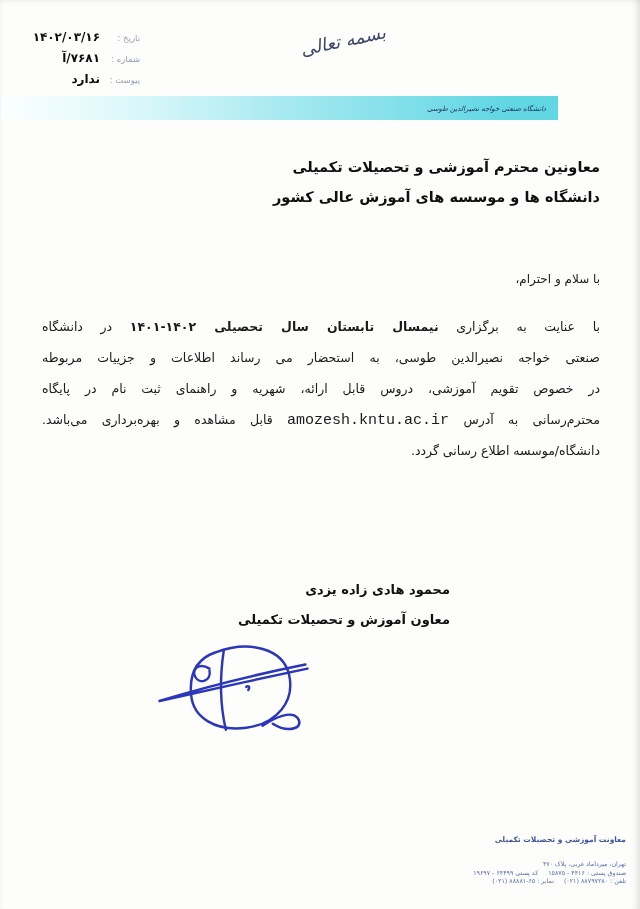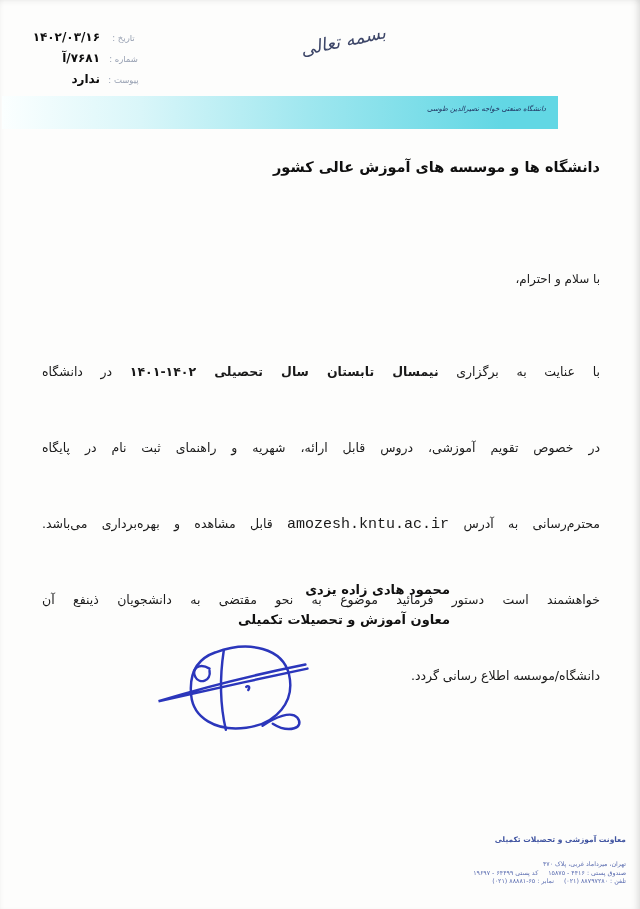--- a/index.html
+++ b/index.html
@@ -7,49 +7,49 @@
     position:relative;
     width:640px;height:909px;
     background:#fdfdfc;
     overflow:hidden;
     font-family:"DejaVu Sans",sans-serif;
     box-shadow:inset -7px 0 7px -5px rgba(0,0,0,.14), inset 0 5px 6px -4px rgba(0,0,0,.07), inset 4px 0 5px -4px rgba(0,0,0,.05);
   }
   
   .meta{position:absolute;top:30px;left:30px;width:110px;direction:rtl;}
   .meta-row{display:flex;gap:7px;align-items:baseline;margin-bottom:7px;}
-  .meta-label{font-size:8.5px;color:#97a0b2;width:33px;flex:none;text-align:center;}
+  .meta-label{font-size:8.5px;color:#97a0b2;width:33px;flex:none;}
   .meta-value{font-size:12px;font-weight:bold;color:#0e0e0e;flex:1;text-align:right;}
   
   .besmeleh{
     position:absolute;top:30px;left:288px;width:110px;
     direction:rtl;text-align:center;
     font-size:18px;color:#3d4668;font-style:italic;
     transform:rotate(-12deg);
   }
   
   .logo-wrap{position:absolute;top:12px;left:455px;width:92px;text-align:center;}
   .logo-svg{width:80px;height:76px;display:block;margin:0 auto;}
   .logo-year{font-size:7px;color:#4a5584;letter-spacing:1px;margin-top:1px;}
   
   .band{
-    position:absolute;top:96px;left:2px;width:556px;height:33px;
+    position:absolute;top:96px;left:2px;width:556px;height:24px;
     background:linear-gradient(90deg,#fbffff 0%,#d9f6f9 25%,#9fe7ef 55%,#62d7e4 90%);
     direction:rtl;
   }
   .band-text{
     line-height:26px;padding-right:12px;text-align:right;
     font-size:7px;font-style:italic;color:#1d2a5a;
   }
   
   .addressee{position:absolute;top:152px;right:40px;direction:rtl;text-align:right;
     font-weight:bold;font-size:14.5px;line-height:30px;color:#101010;white-space:nowrap;}
   .salutation{position:absolute;top:272px;right:40px;direction:rtl;font-size:12px;color:#1c1c1c;}
   .body-par{position:absolute;top:311px;right:40px;left:42px;direction:rtl;color:#1a1a1a;}
-  .bline{font-size:12.5px;line-height:31px;height:31px;overflow:hidden;margin-top:45px;}
+  .bline{font-size:12.5px;line-height:31px;height:31px;overflow:hidden;}
   .j{text-align:justify;text-align-last:justify;}
   .last{text-align:right;}
   .url{font-family:Liberation Mono, monospace;font-size:15px;}
   .sig-block{position:absolute;top:575px;left:140px;width:310px;text-align:right;direction:rtl;
     font-weight:bold;font-size:13px;line-height:30px;color:#101010;white-space:nowrap;}
   .signature-svg{position:absolute;top:638px;left:152px;width:164px;height:102px;}
   
   .footer{position:absolute;top:835px;right:14px;direction:rtl;text-align:right;color:#5a6cb0;}
   .f-dept{font-size:7.5px;font-weight:bold;color:#3f53a0;margin-bottom:16px;}
   .f-line{font-size:6.3px;line-height:8.5px;display:flex;justify-content:flex-start;gap:10px;}
@@ -75,34 +75,35 @@
   </div>
 
   <div class="besmeleh">بسمه تعالی</div>
 
 
   <div class="band">
     <div class="band-text">دانشگاه صنعتی خواجه نصیرالدین طوسی</div>
   </div>
 
   <div class="addressee">
+    <div>معاونین محترم آموزشی و تحصیلات تکمیلی</div>
     <div>دانشگاه ها و موسسه های آموزش عالی کشور</div>
   </div>
 
   <div class="salutation">با سلام و احترام،</div>
 
   <div class="body-par">
     <div class="bline j">
       <span>با عنایت به برگزاری </span><b>نیمسال تابستان سال تحصیلی ۱۴۰۲-۱۴۰۱</b><span> در دانشگاه</span>
     </div>
+    <div class="bline j">صنعتی خواجه نصیرالدین طوسی، به استحضار می رساند اطلاعات و جزییات مربوطه</div>
     <div class="bline j">در خصوص تقویم آموزشی، دروس قابل ارائه، شهریه و راهنمای ثبت نام در پایگاه</div>
     <div class="bline j">
       <span>محترم‌رسانی به آدرس </span><span class="url">amozesh.kntu.ac.ir</span><span> قابل مشاهده و بهره‌برداری می‌باشد.</span>
     </div>
-    <div class="bline j">خواهشمند است دستور فرمائید موضوع به نحو مقتضی به دانشجویان ذینفع آن</div>
     <div class="bline last">دانشگاه/موسسه اطلاع رسانی گردد.</div>
   </div>
 
   <div class="sig-block">
     <div>محمود هادی زاده یزدی</div>
     <div>معاون آموزش و تحصیلات تکمیلی</div>
   </div>
 
   <svg class="signature-svg" viewBox="0 0 160 100" fill="none" stroke="currentColor" stroke-width="2.4" stroke-linecap="round" color="#2b36bb">
     <path d="M62,14 C95,2 128,10 134,36 C140,62 122,84 92,88 C62,92 40,78 38,56 C36,36 42,21 62,14 Z"></path>

